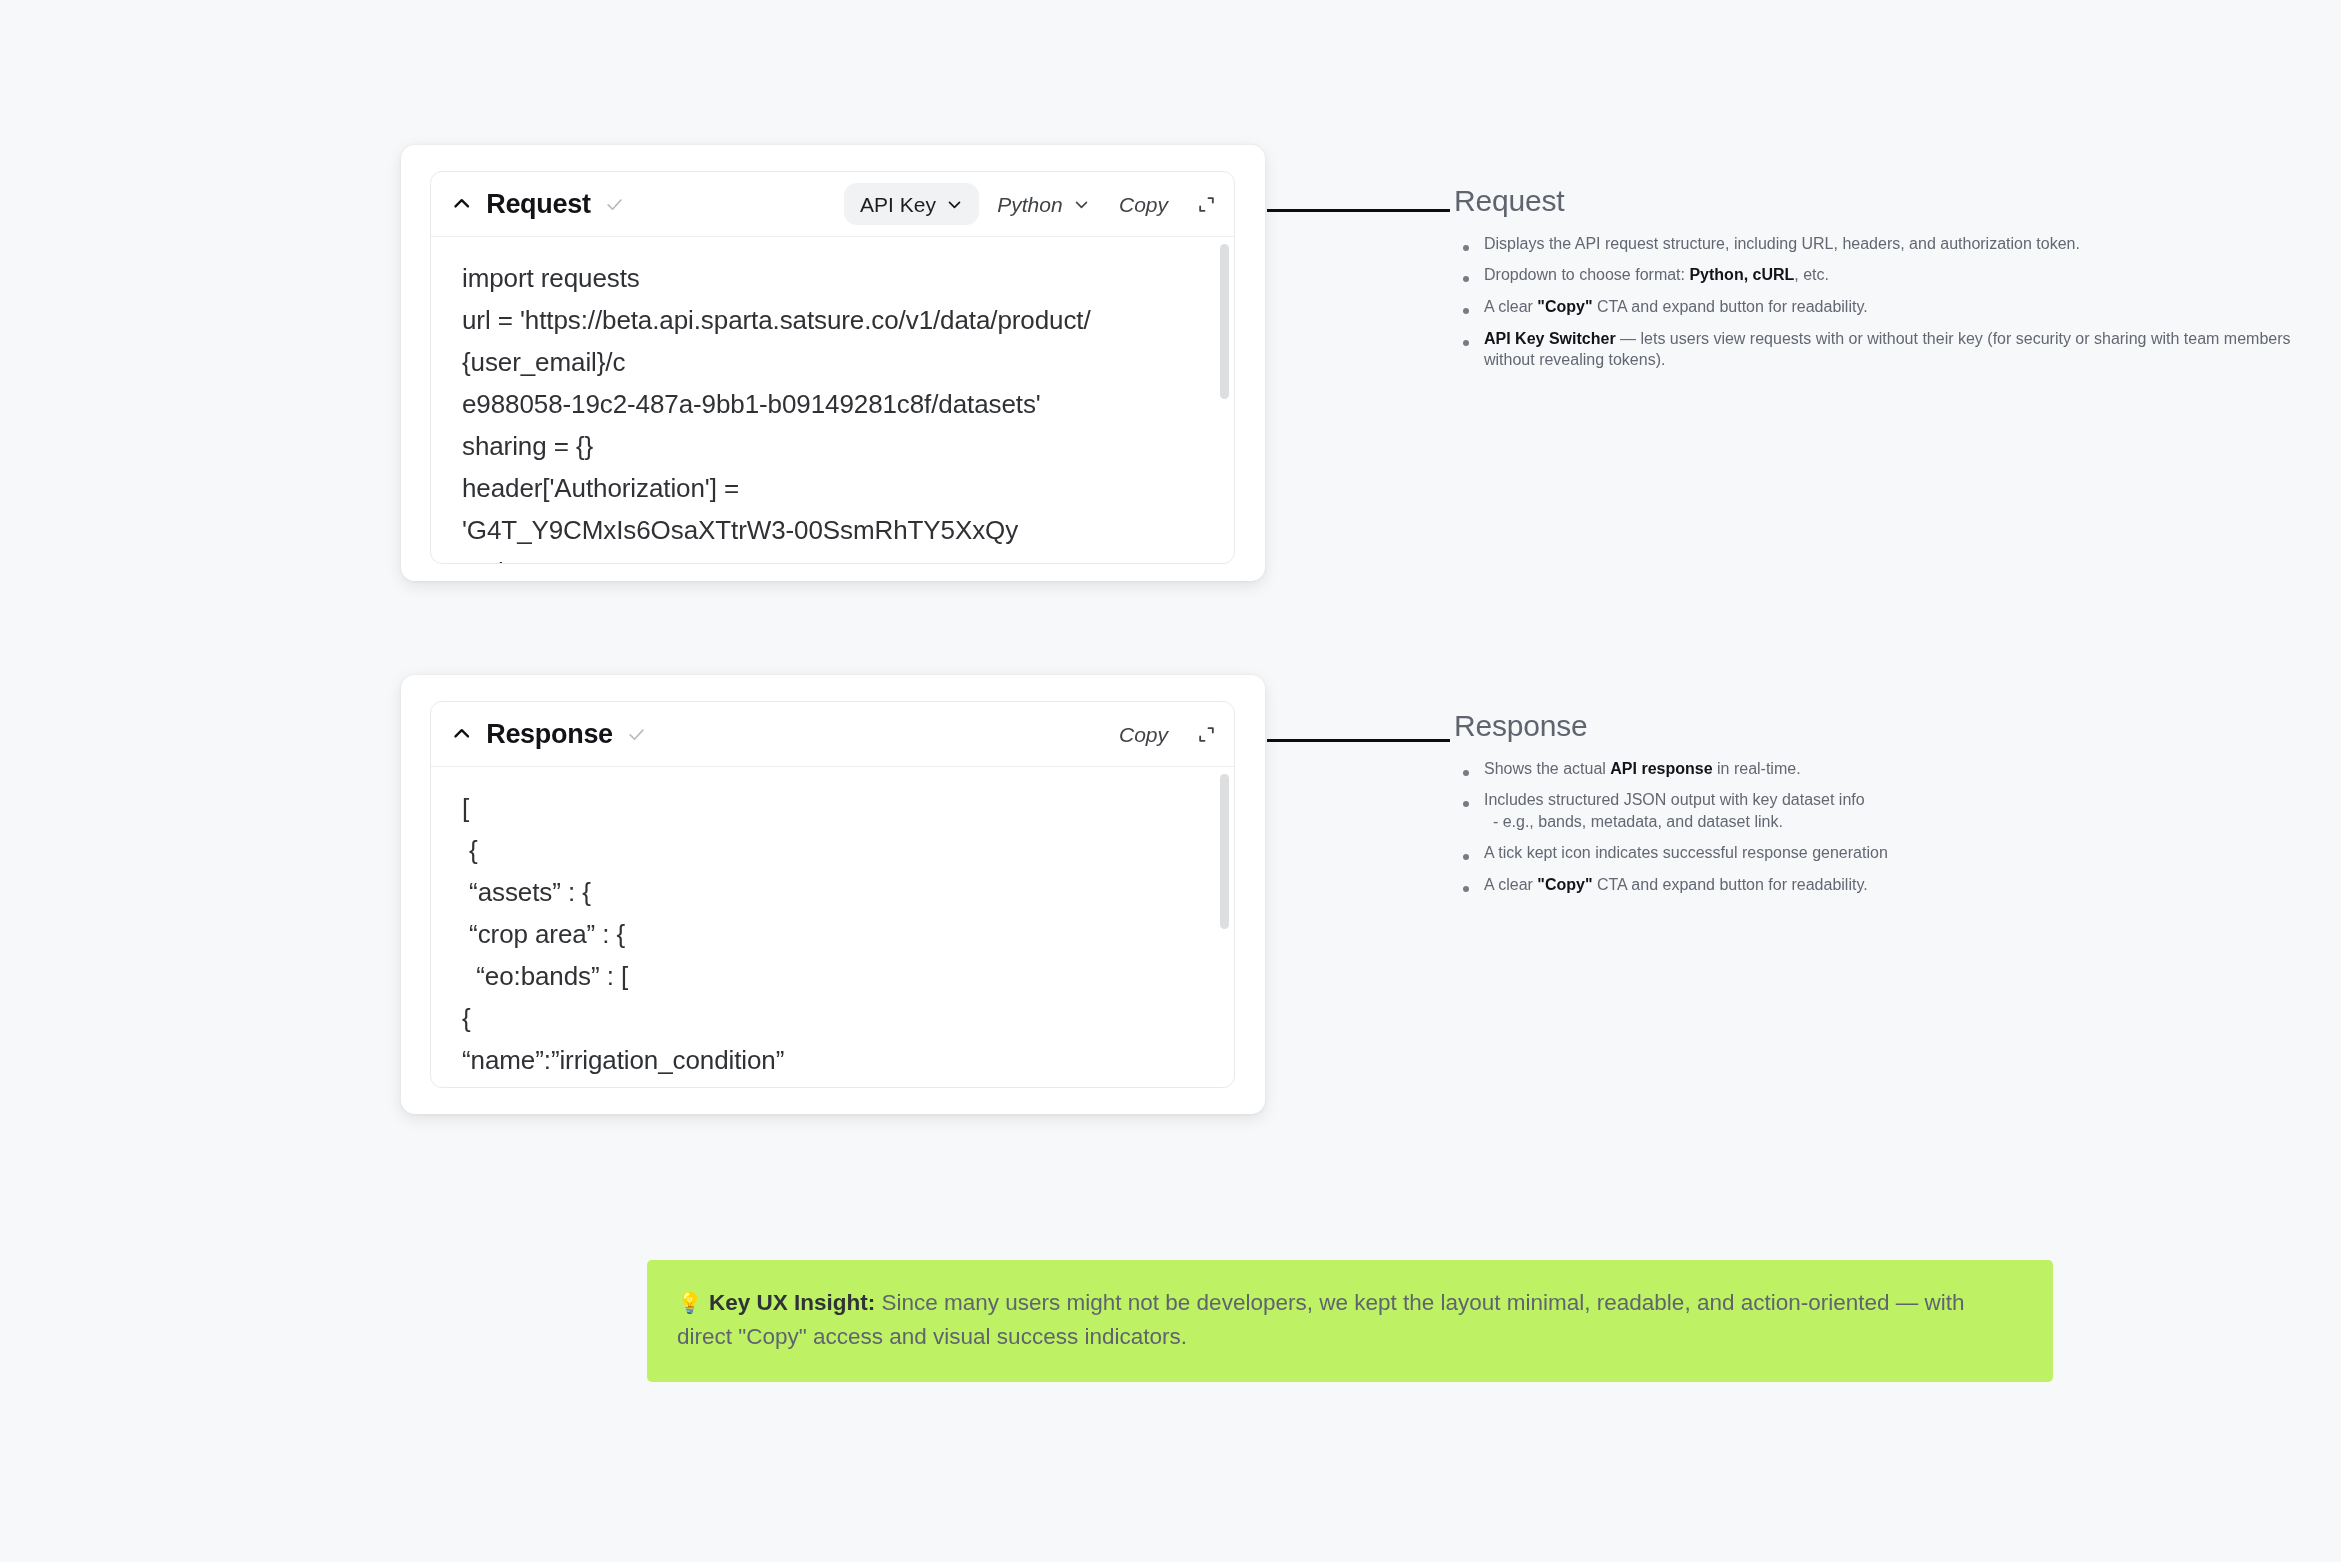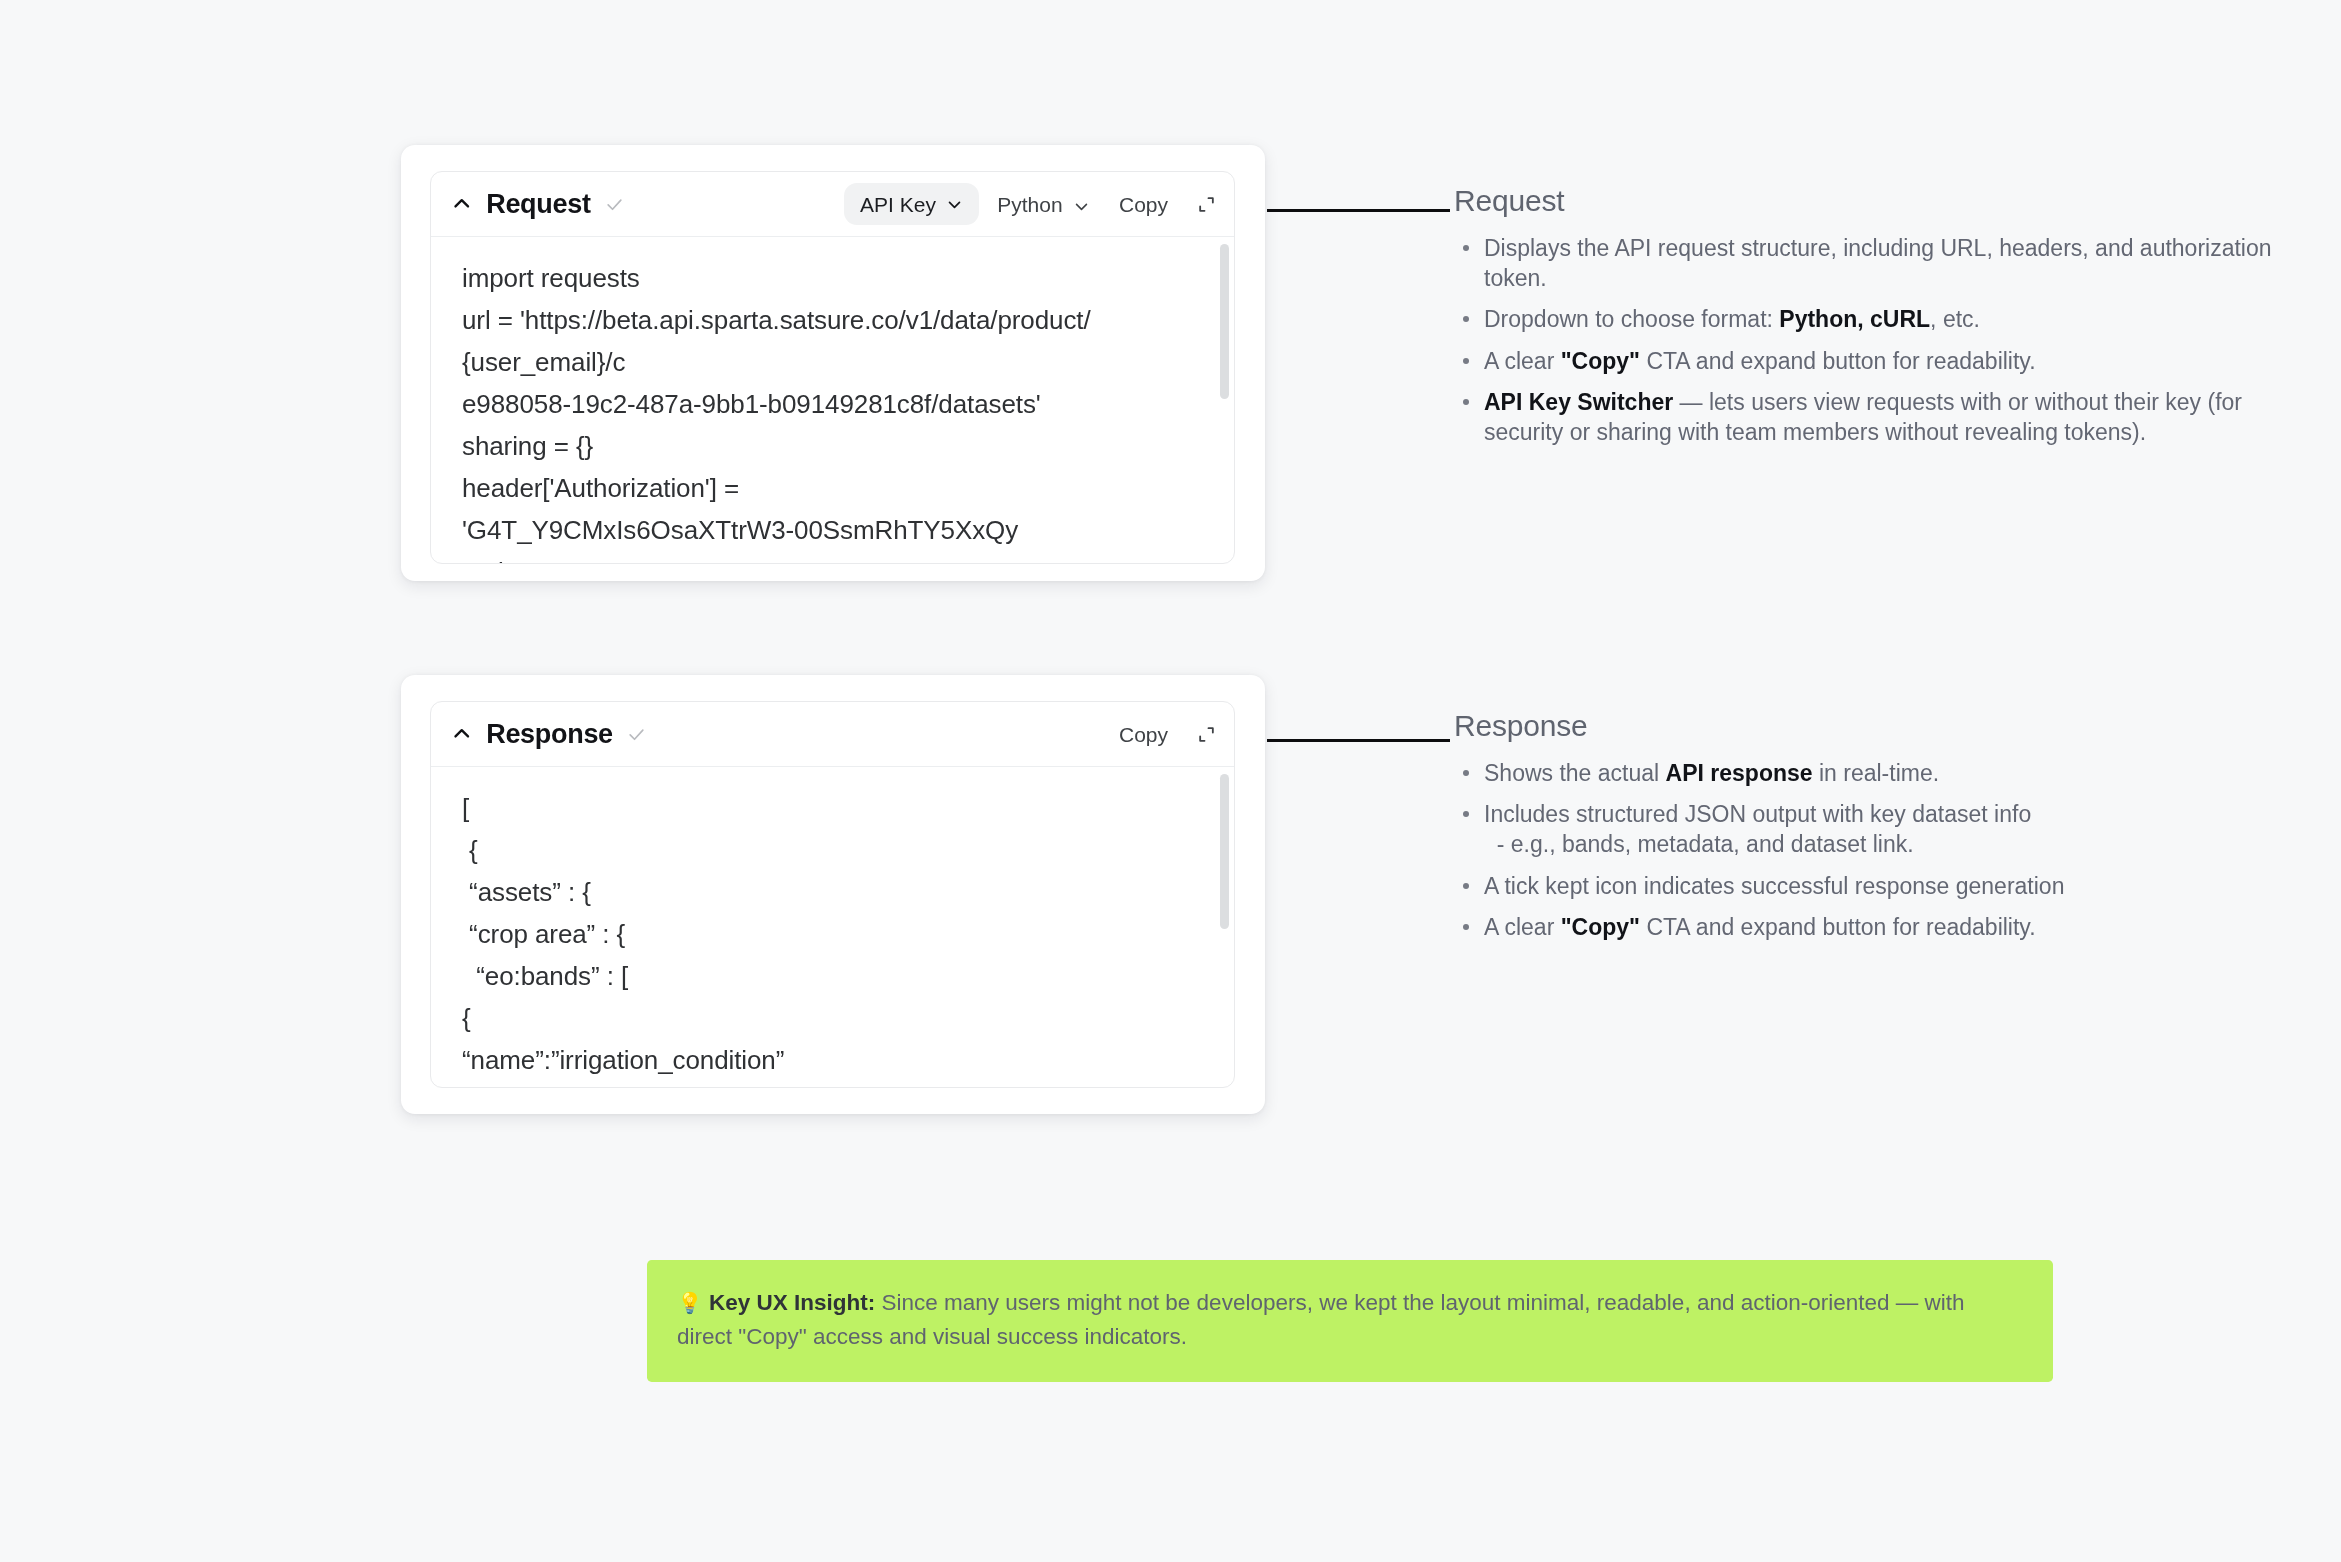--- a/index.html
+++ b/index.html
@@ -63,27 +63,28 @@
     gap: 10.3px;
     background: #f1f2f3;
     border-radius: 13px;
     padding: 10.3px 16px;
     margin-right: 18px;
   }
   .chip-label { font-size: 21px; color: #1b1d21; line-height: 1; }
 
   .hdr-btn {
     display: inline-flex;
-    align-items: flex-end;
+    align-items: center;
     gap: 10.3px;
     padding: 0 0 0 0;
     margin-right: 29px;
     background: none;
     border: 0;
     cursor: pointer;
+    font-style: italic;
   }
   .hdr-btn-label {
     font-size: 21px;
     color: #3f4246;
     line-height: 1;
     font-family: "Liberation Sans", sans-serif;
   }
   .expand-btn { margin-right: 0; }
 
   
@@ -139,21 +140,21 @@
     font-weight: 400;
     color: #5f646f;
     letter-spacing: -0.2px;
     line-height: 1.05;
     margin-bottom: 16px;
   }
   .bullets { list-style: none; }
   .bullet {
     position: relative;
     padding-left: 30px;
-    font-size: 23px;
+    font-size: 16px;
     line-height: 1.34;
     color: #636773;
     margin-bottom: 10.3px;
   }
   .bullet:before {
     content: "";
     position: absolute;
     left: 9.4px;
     top: 12px;
     width: 6px; height: 6px;

